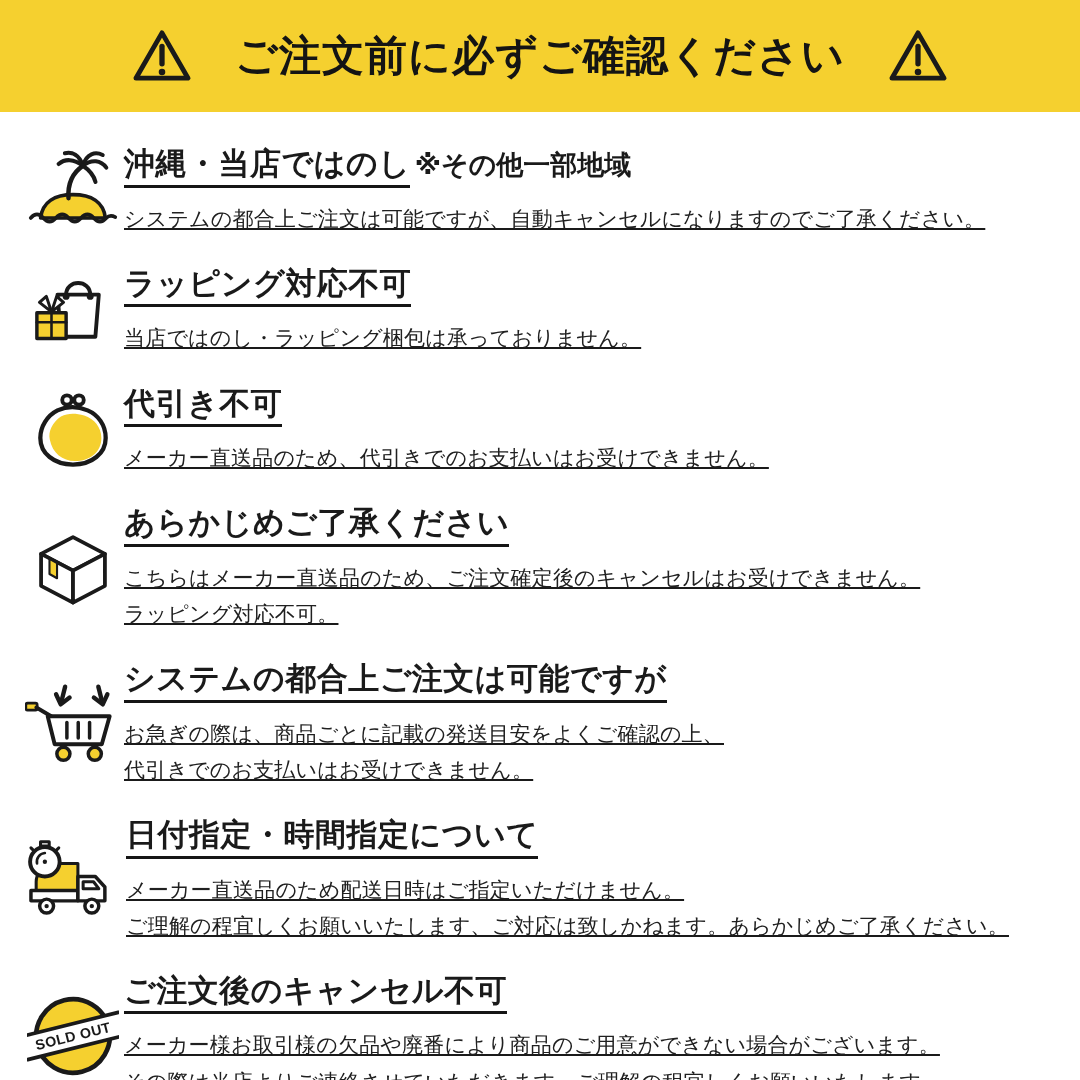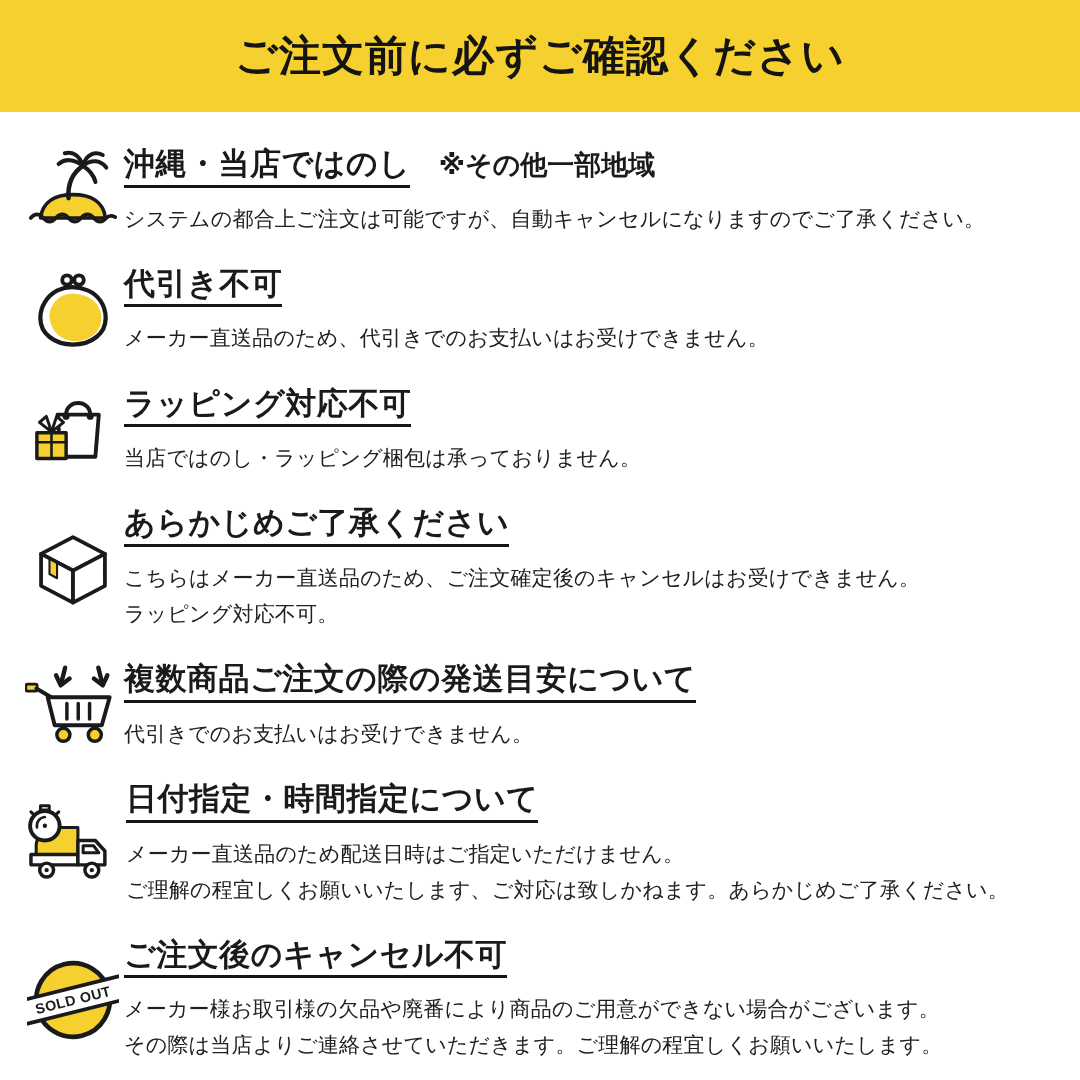--- a/index.html
+++ b/index.html
@@ -14,21 +14,20 @@
     font-family:"Liberation Sans","DejaVu Sans",sans-serif;
     color:var(--ink);
     overflow:hidden;
   }
   
   .banner{
     width:100%;height:112px;
     background:var(--yellow);
     display:flex;align-items:center;justify-content:center;
     gap:42px;
-    flex-direction:column;
   }
   .banner-title{
     font-size:42px;font-weight:bold;
     letter-spacing:1px;
     color:#141414;
     white-space:nowrap;
   }
   .warn-tri{display:block;}
   
   .sections{padding:34px 20px 0 24px;}
@@ -45,23 +44,23 @@
   .sec-title{
     display:inline-block;
     font-size:31px;font-weight:bold;
     letter-spacing:0.5px;
     border-bottom:3px solid #151515;
     padding-bottom:3px;
   }
   .sec-title-suffix{
     display:inline-block;
     font-size:27px;font-weight:bold;
-    margin-left:24px;
-  }
-  .sec-body{margin-top:13px;}
+    margin-left:0;
+  }
+  .sec-body{margin-top:13px;text-decoration:underline;}
   .body-line{
     font-size:21px;
     line-height:1.72;
     letter-spacing:0.2px;
     color:#202020;
     white-space:nowrap;
   }
   
   svg .ln{fill:none;stroke:var(--ink);stroke-linecap:round;stroke-linejoin:round;}
   svg .fy{fill:var(--yellow);}
@@ -104,40 +103,20 @@
     <path class="ln" stroke-width="4.5" d="M61 22 C67 26 73 32 75 40"></path>
   </svg>
       </div>
     <div class="sec-text">
       <div class="sec-title-row">
         <span class="sec-title">沖縄・当店ではのし</span>
         <span class="sec-title-suffix">※その他一部地域</span>
       </div>
       <div class="sec-body">
           <div class="body-line">システムの都合上ご注文は可能ですが、自動キャンセルになりますのでご了承ください。</div>
-        </div>
-    </div>
-  </section>
-
-  <section class="section">
-    <div class="icon-slot">
-        <svg width="86" height="90" viewBox="0 0 100 100">
-    <path class="fw ln" stroke-width="5" d="M32 26 C20 32 12 45 12 58 C12 76 28 89 50 89 C72 89 88 76 88 58 C88 43 79 31 67 26 C55 21 43 21 32 26 Z"></path>
-    <path class="fy" d="M36 33 C26 40 21 50 23 60 C26 76 38 85 52 85 C70 85 83 74 83 58 C83 46 75 36 63 32 C53 29 44 29 36 33 Z"></path>
-    <circle class="fw ln" stroke-width="4.5" cx="43" cy="14" r="5.5"></circle>
-    <circle class="fw ln" stroke-width="4.5" cx="57" cy="14" r="5.5"></circle>
-  </svg>
-      </div>
-    <div class="sec-text">
-      <div class="sec-title-row">
-        <span class="sec-title">代引き不可</span>
-        
-      </div>
-      <div class="sec-body">
-          <div class="body-line">メーカー直送品のため、代引きでのお支払いはお受けできません。</div>
         </div>
     </div>
   </section>
 
   <section class="section">
     <div class="icon-slot">
         <svg width="86" height="90" viewBox="0 0 100 100">
     <path class="fw ln" stroke-width="4.5" d="M32 31 L80 31 L76 80 L36 80 Z"></path>
     <path class="ln" stroke-width="4.5" d="M42 31 C42 13 70 13 70 31"></path>
     <circle class="fb" cx="42" cy="33" r="4"></circle>
@@ -149,20 +128,40 @@
     <line class="ln" stroke-width="3" x1="25" y1="52" x2="25" y2="82"></line>
   </svg>
       </div>
     <div class="sec-text">
       <div class="sec-title-row">
         <span class="sec-title">ラッピング対応不可</span>
         
       </div>
       <div class="sec-body">
           <div class="body-line">当店ではのし・ラッピング梱包は承っておりません。</div>
+        </div>
+    </div>
+  </section>
+
+  <section class="section">
+    <div class="icon-slot">
+        <svg width="86" height="90" viewBox="0 0 100 100">
+    <path class="fw ln" stroke-width="5" d="M32 26 C20 32 12 45 12 58 C12 76 28 89 50 89 C72 89 88 76 88 58 C88 43 79 31 67 26 C55 21 43 21 32 26 Z"></path>
+    <path class="fy" d="M36 33 C26 40 21 50 23 60 C26 76 38 85 52 85 C70 85 83 74 83 58 C83 46 75 36 63 32 C53 29 44 29 36 33 Z"></path>
+    <circle class="fw ln" stroke-width="4.5" cx="43" cy="14" r="5.5"></circle>
+    <circle class="fw ln" stroke-width="4.5" cx="57" cy="14" r="5.5"></circle>
+  </svg>
+      </div>
+    <div class="sec-text">
+      <div class="sec-title-row">
+        <span class="sec-title">代引き不可</span>
+        
+      </div>
+      <div class="sec-body">
+          <div class="body-line">メーカー直送品のため、代引きでのお支払いはお受けできません。</div>
         </div>
     </div>
   </section>
 
   <section class="section">
     <div class="icon-slot">
         <svg width="84" height="90" viewBox="0 0 100 100">
     <path class="fw ln" stroke-width="4.5" d="M50 12 L88 32 L50 52 L12 32 Z"></path>
     <path class="fw ln" stroke-width="4.5" d="M12 32 L50 52 L50 90 L12 70 Z"></path>
     <path class="fw ln" stroke-width="4.5" d="M88 32 L50 52 L50 90 L88 70 Z"></path>
@@ -197,24 +196,25 @@
       <path class="ln" stroke-width="5" d="M-8 11 L0 21 L8 11"></path>
     </g>
     <g transform="translate(84 6) rotate(-14)">
       <line class="ln" stroke-width="5" x1="0" y1="0" x2="0" y2="18"></line>
       <path class="ln" stroke-width="5" d="M-8 11 L0 21 L8 11"></path>
     </g>
   </svg>
       </div>
     <div class="sec-text">
       <div class="sec-title-row">
-        <span class="sec-title">複数商品ご注文の際の発送目安について</span>
-        
-      </div>
-      <div class="sec-body">
+        <span class="sec-title">システムの都合上ご注文は可能ですが</span>
+        
+      </div>
+      <div class="sec-body">
+          <div class="body-line">お急ぎの際は、商品ごとに記載の発送目安をよくご確認の上、</div>
           <div class="body-line">代引きでのお支払いはお受けできません。</div>
         </div>
     </div>
   </section>
 
   <section class="section">
     <div class="icon-slot">
         <svg width="100" height="88" viewBox="0 0 115 100">
     <path class="fy ln" stroke-width="3.5" d="M32 31 C20 35 14 44 14 52 L14 62 L62 62 L62 31 Z"></path>
     <rect class="fw ln" stroke-width="4" x="8" y="62" width="54" height="12"></rect>

